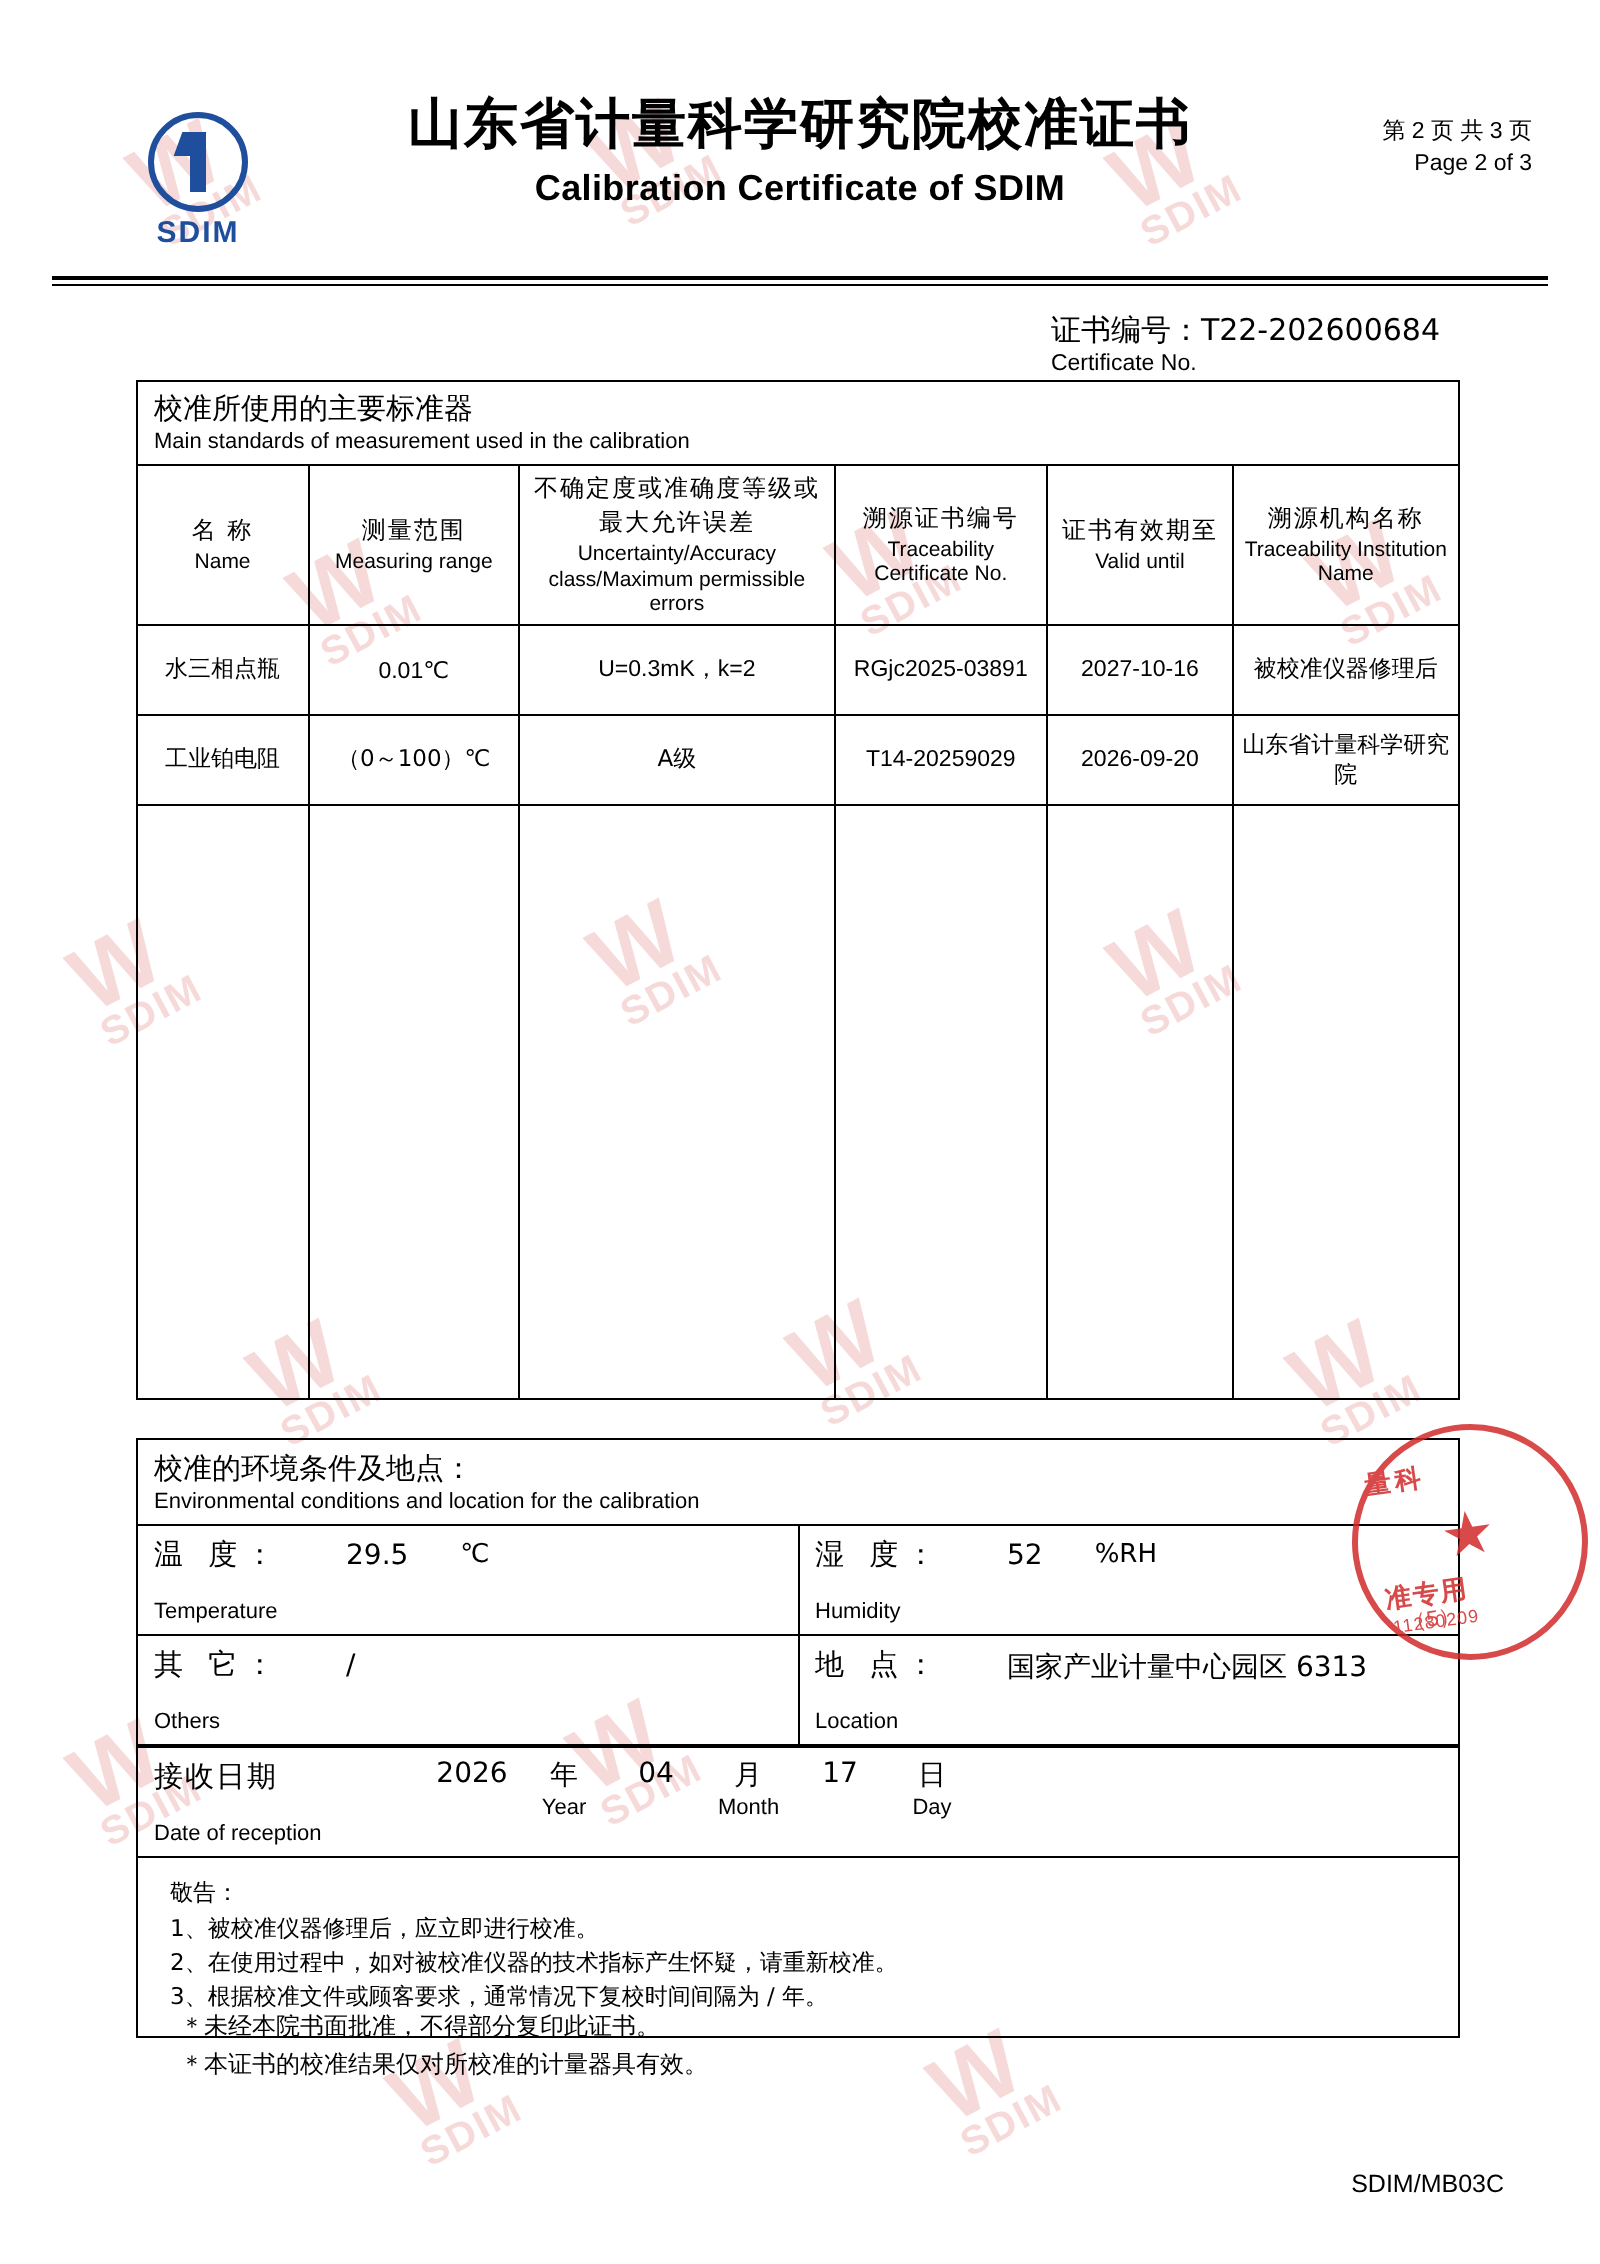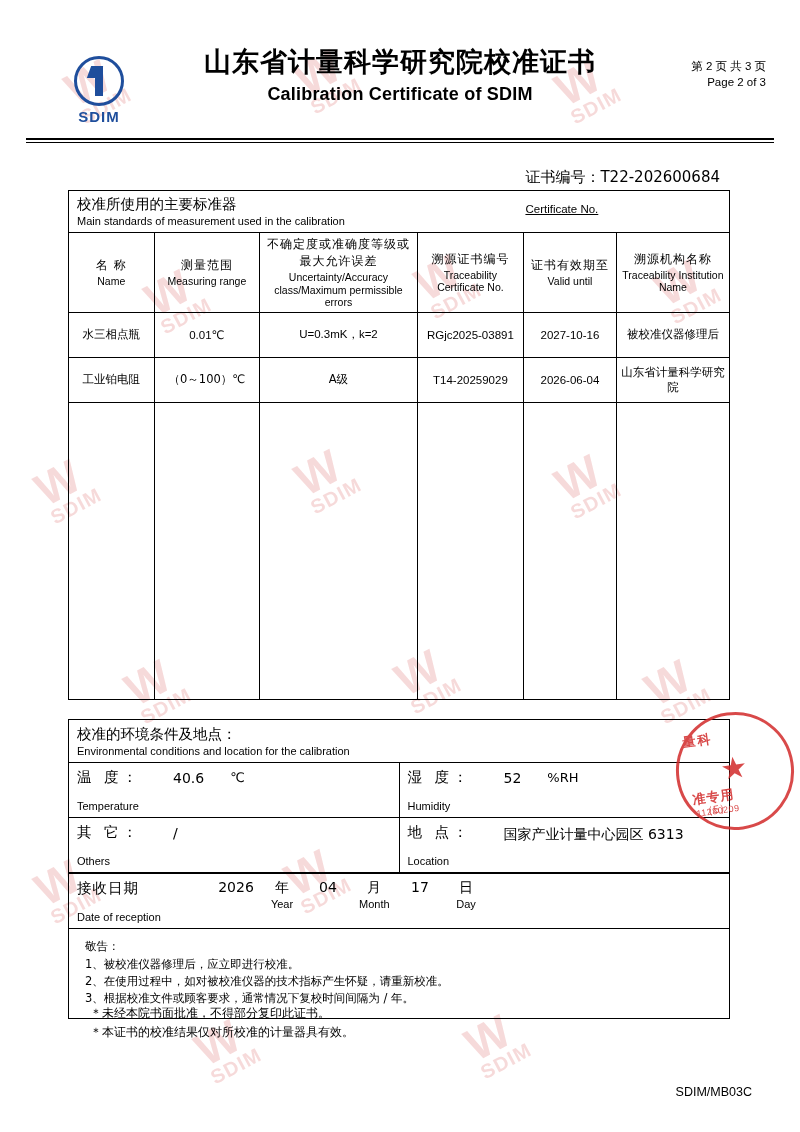--- a/index.html
+++ b/index.html
@@ -139,32 +139,31 @@
     content: "";
     display: block;
     border-top: 1px solid #000;
     margin-top: 2px;
   }
 
   
   .cert-no {
     position: absolute;
     right: 80px;
-    top: 168px;
+    top: 156px;
     z-index: 2;
     text-align: left;
   }
   .cert-no .cn {
     font-size: 15px;
     font-family: "DejaVu Sans", "Liberation Sans", sans-serif;
   }
   .cert-no .en {
     font-size: 11.5px;
-    margin-top: 16px;
-    text-decoration: underline;
+    margin-top: 1px;
   }
 
   
   .main-table {
     position: absolute;
     left: 68px;
     top: 190px;
     width: 662px;
     border: 1px solid #000;
     border-collapse: collapse;
@@ -510,21 +509,21 @@
       <td>U=0.3mK，k=2</td>
       <td>RGjc2025-03891</td>
       <td>2027-10-16</td>
       <td class="cell-cn">被校准仪器修理后</td>
     </tr>
     <tr class="data-row">
       <td class="cell-cn">工业铂电阻</td>
       <td class="cell-cn">（0～100）℃</td>
       <td class="cell-cn">A级</td>
       <td>T14-20259029</td>
-      <td>2026-06-04</td>
+      <td>2026-09-20</td>
       <td class="cell-cn">山东省计量科学研究院</td>
     </tr>
     <tr class="filler">
       <td></td>
       <td></td>
       <td></td>
       <td></td>
       <td></td>
       <td></td>
     </tr>
@@ -539,21 +538,21 @@
         <div class="en">Environmental conditions and location for the calibration</div>
       </td>
     </tr>
     <tr>
       <td style="width:50%;">
         <div class="row-flex">
           <div class="lbl">
             <div class="cn">温    度：</div>
             <div class="en">Temperature</div>
           </div>
-          <div class="val">40.6</div>
+          <div class="val">29.5</div>
           <div class="val unit">℃</div>
         </div>
       </td>
       <td style="width:50%;">
         <div class="row-flex">
           <div class="lbl">
             <div class="cn">湿    度：</div>
             <div class="en">Humidity</div>
           </div>
           <div class="val">52</div>

